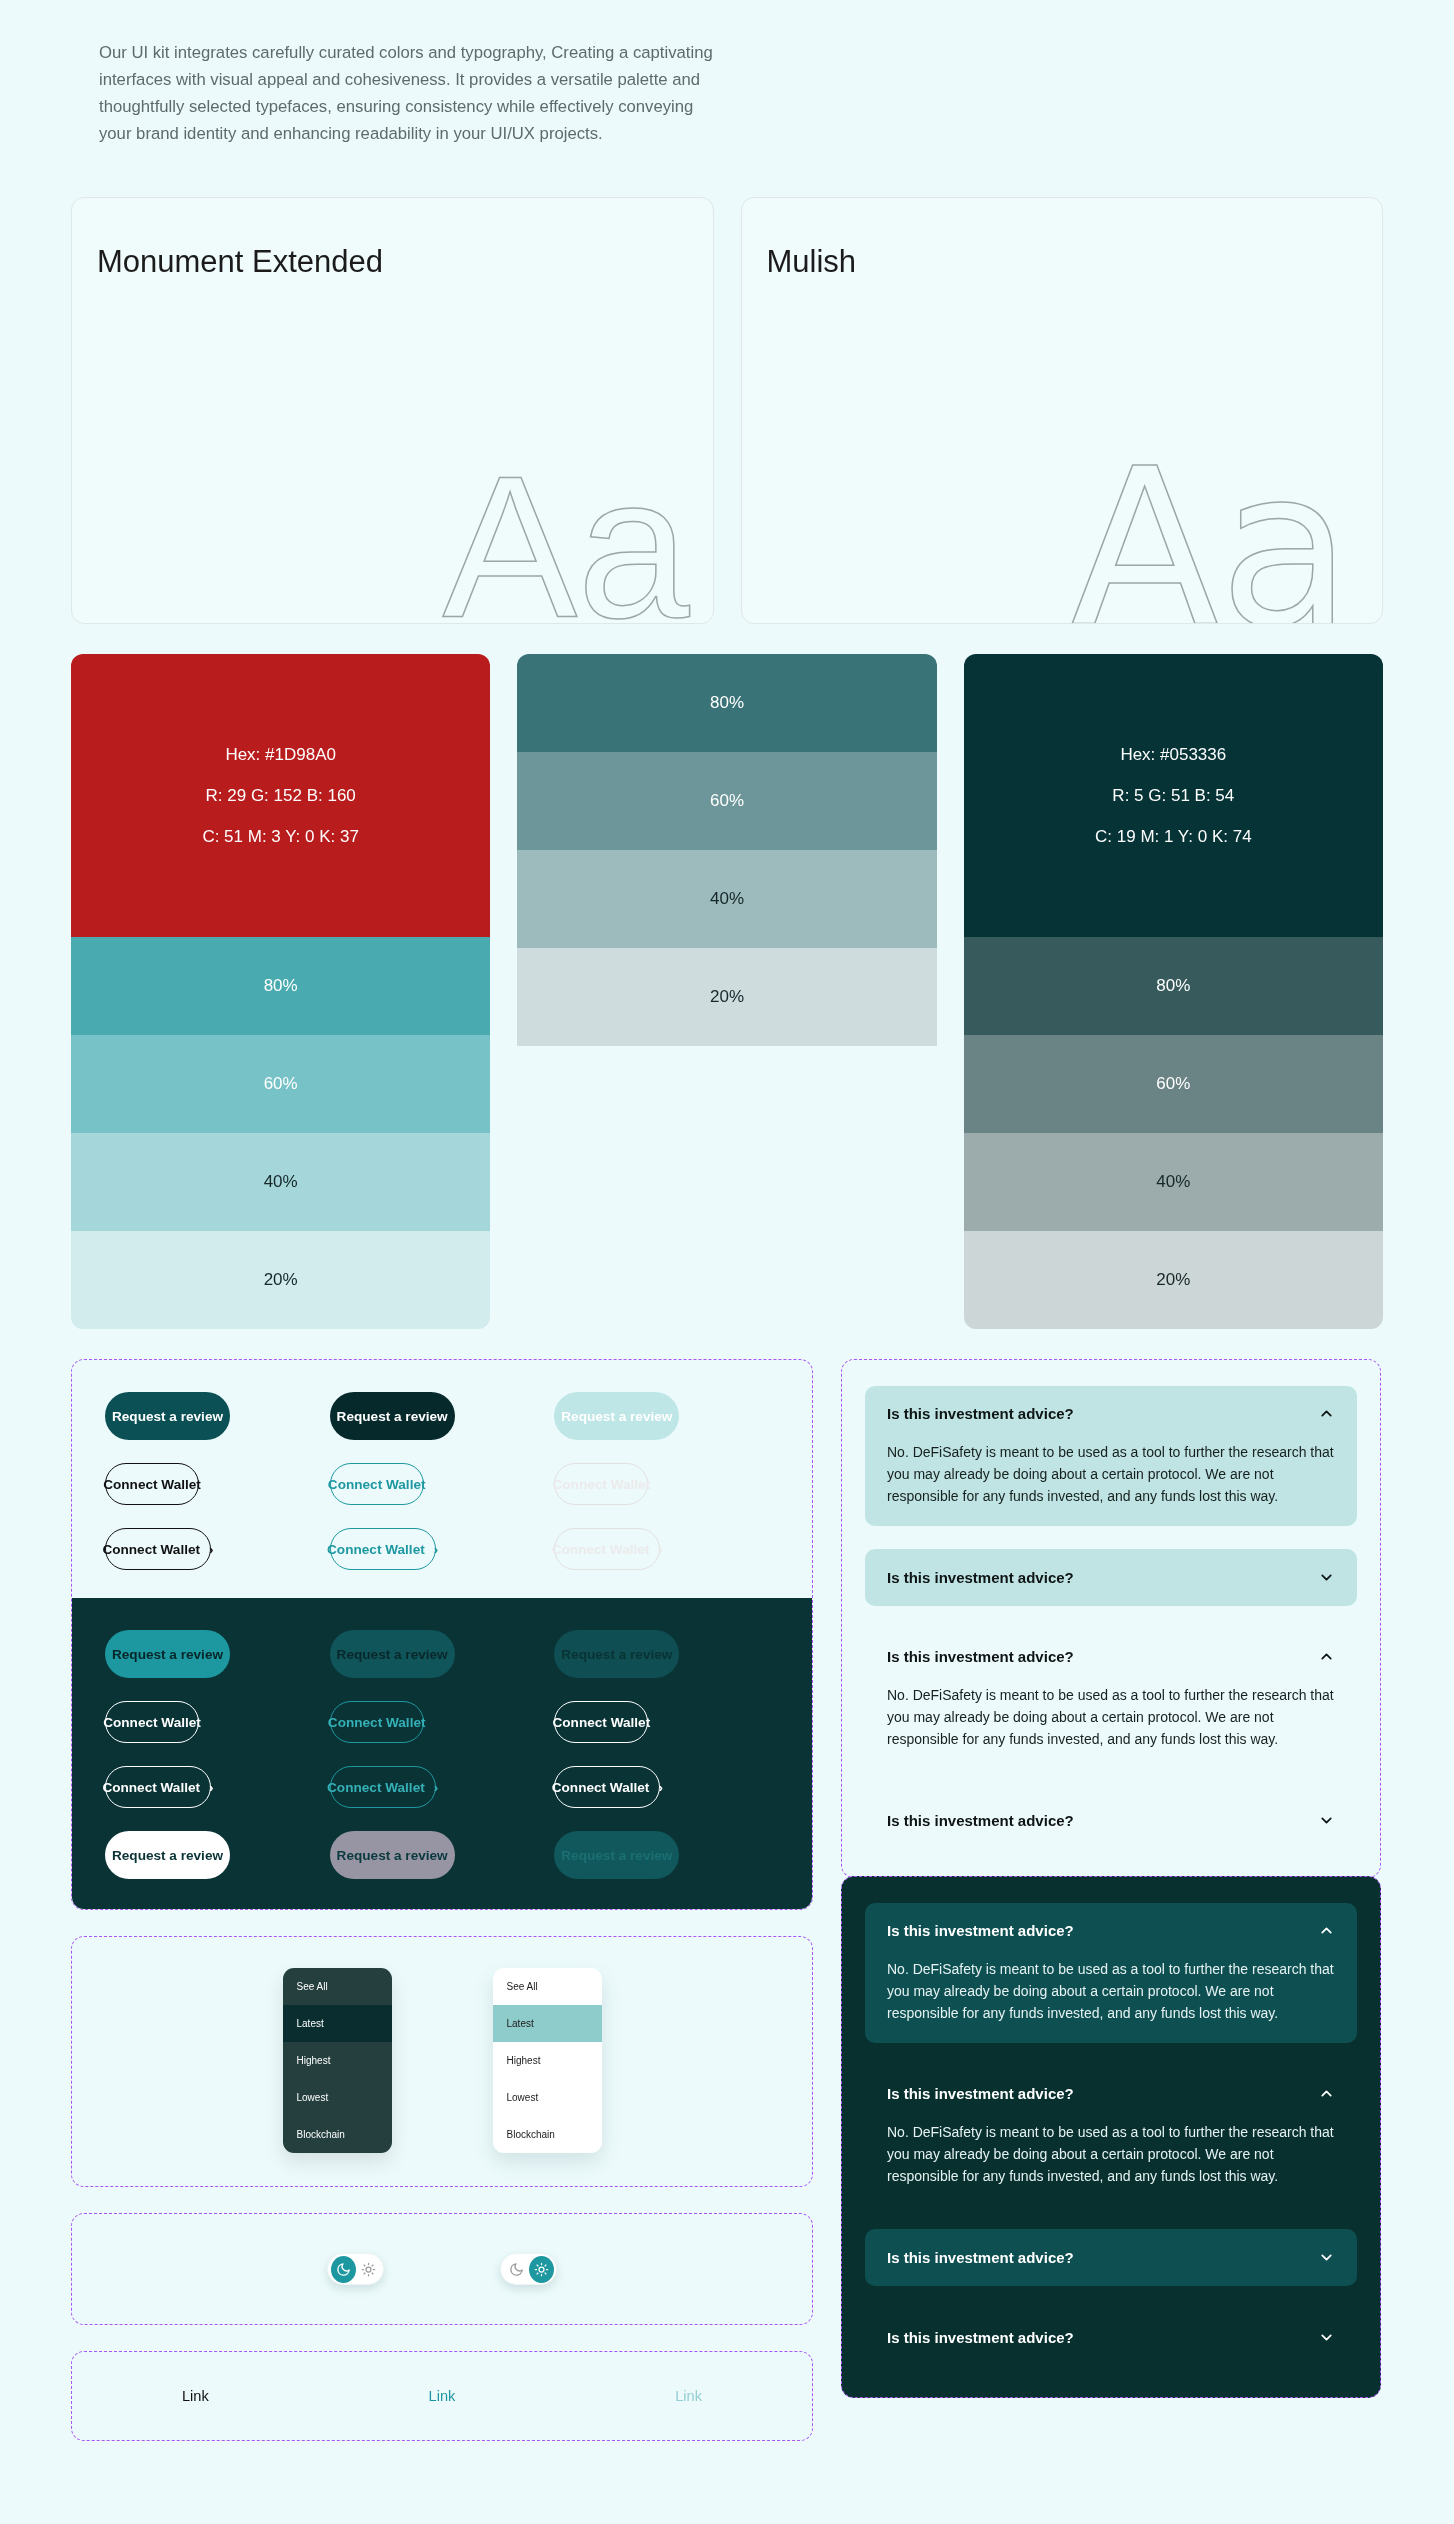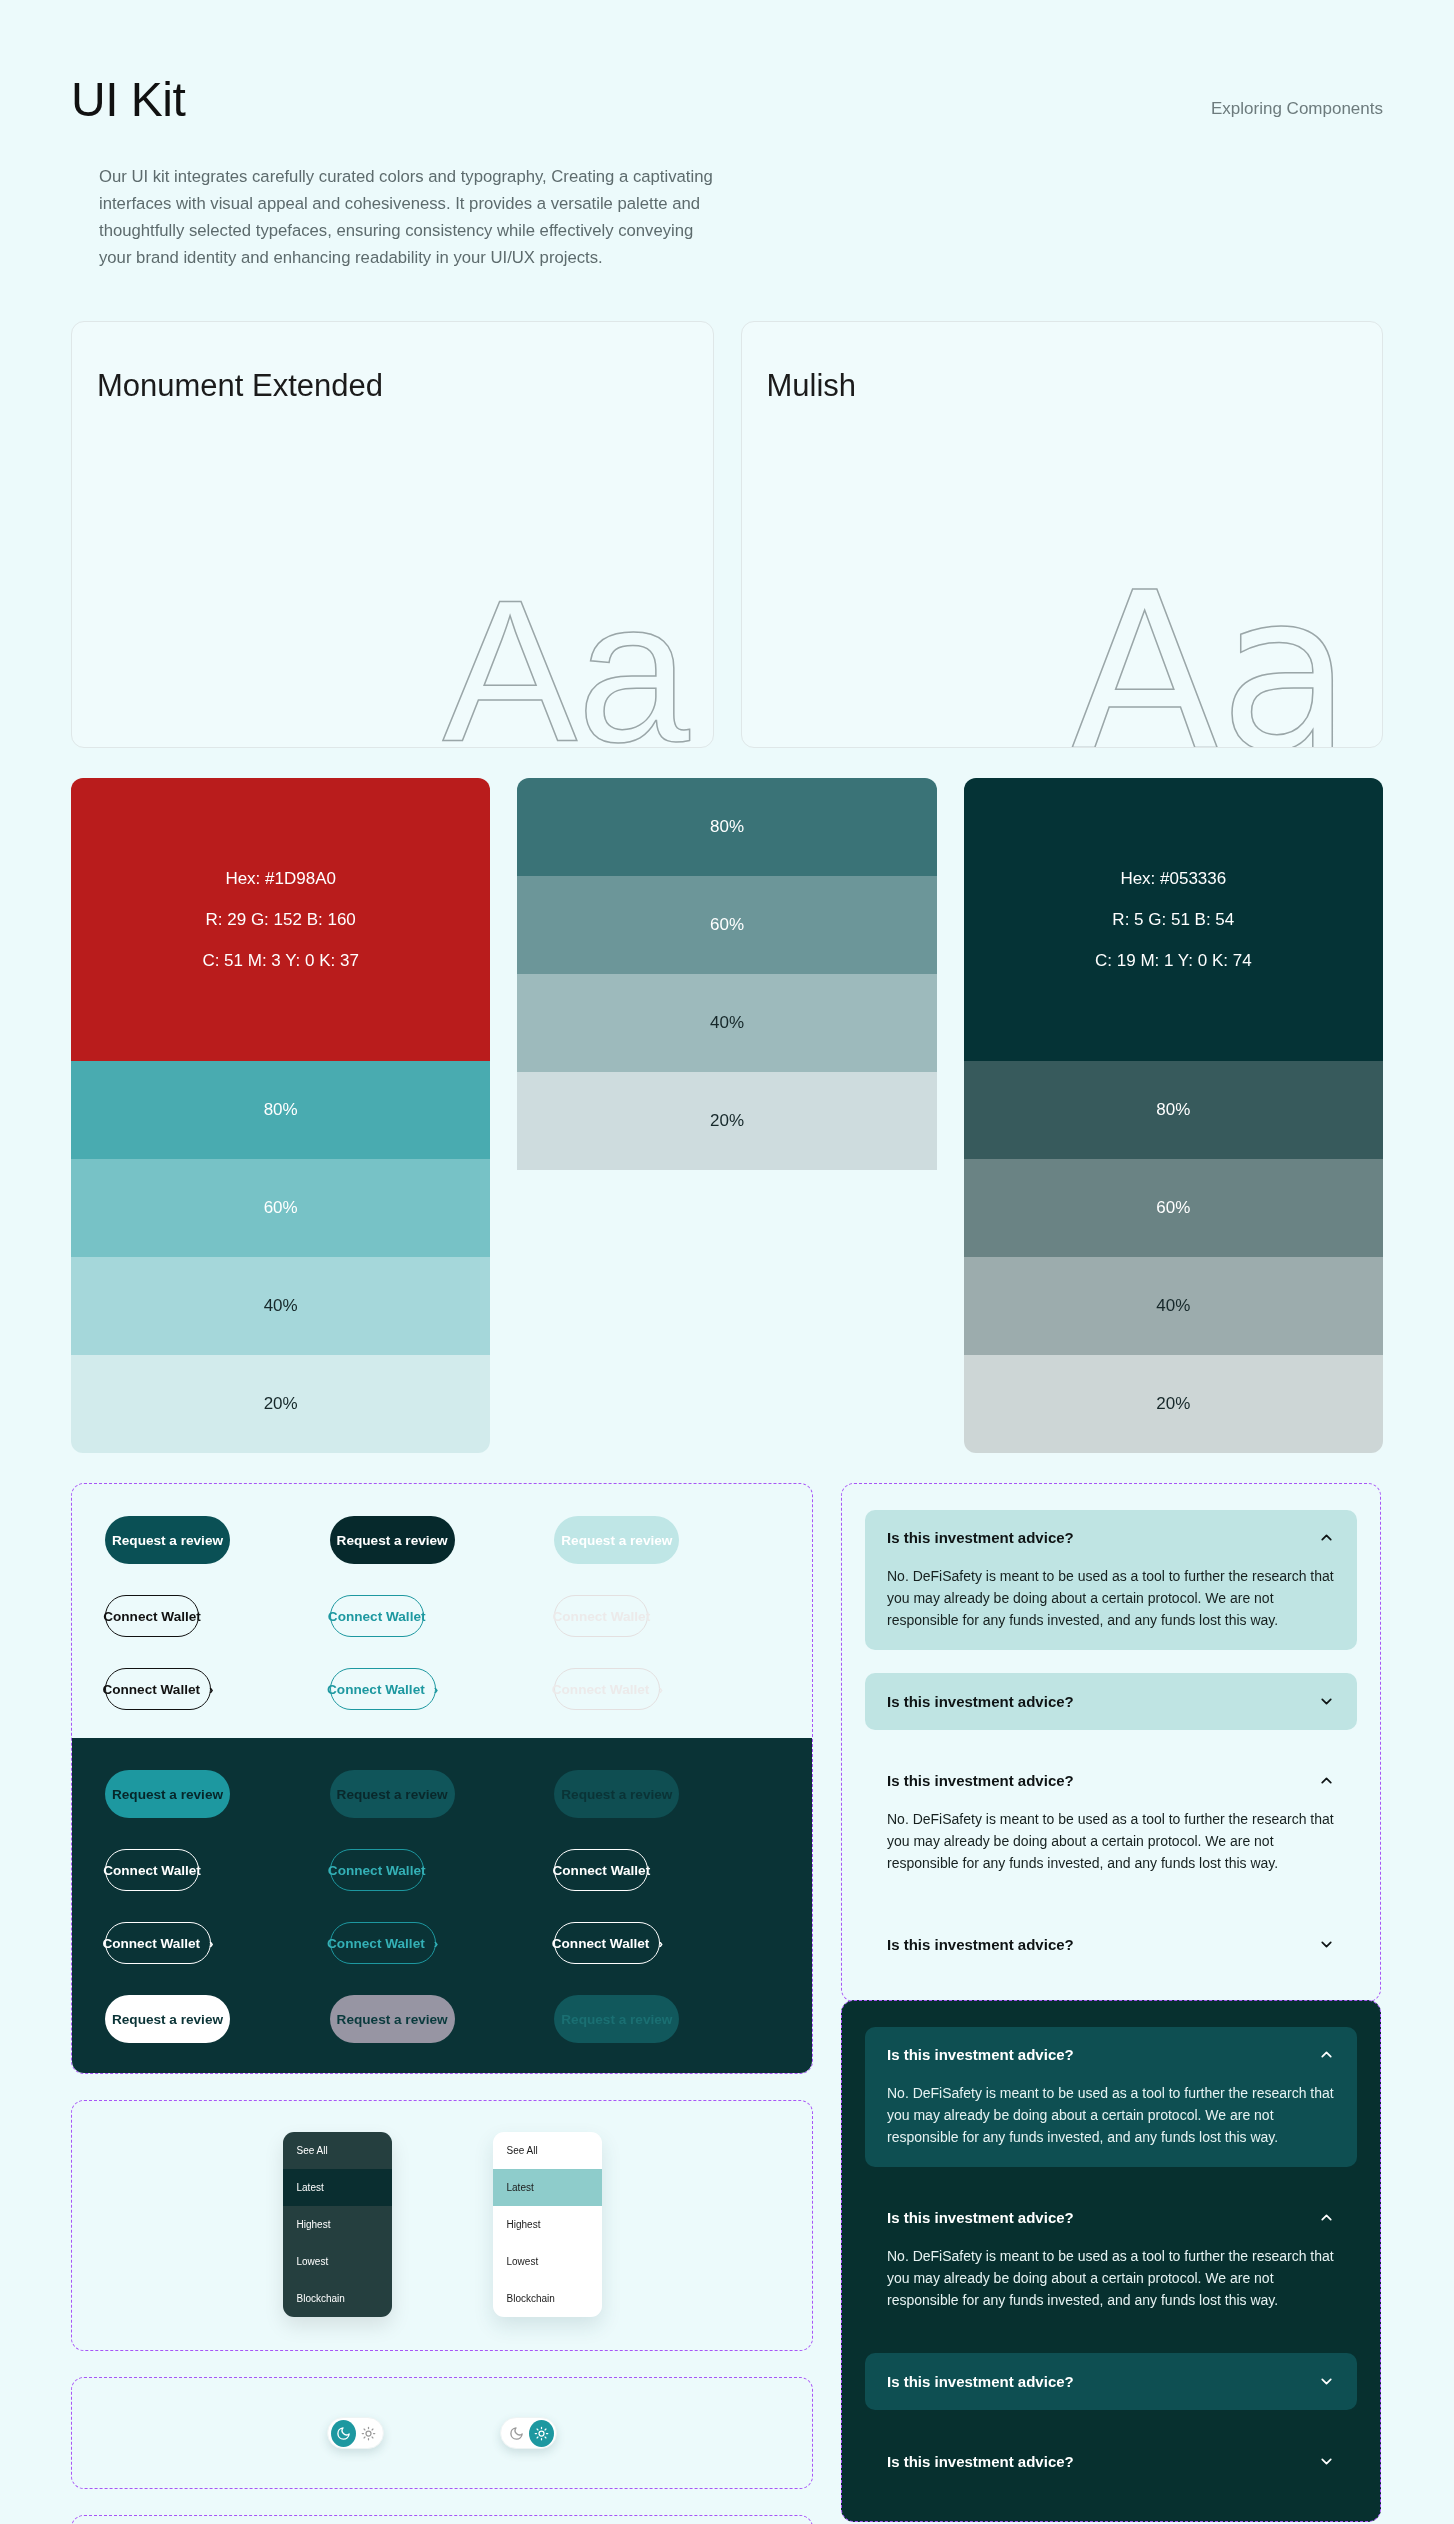--- a/index.html
+++ b/index.html
@@ -45,21 +45,21 @@
   .col-left { width: 742px; }
   .col-right { width: 540px; position: relative; }
 
   .dashed {
     border: 1.5px dashed #a855f7; border-radius: 13px;
   }
 
   
   .btn-panel-wrap { border: 1.5px dashed #a855f7; border-radius: 13px; overflow: hidden; }
   .btn-light { padding: 32px 33px 28px 33px; }
-  .btn-grid { display: grid; grid-template-columns: repeat(3, 1fr); row-gap: 31px; }
+  .btn-grid { display: grid; grid-template-columns: repeat(3, 1fr); row-gap: 23px; }
   .btn-grid .cell { display: flex; }
 
   .btn {
     font-size: 13.6px; font-weight: 700; border-radius: 504px; border: none;
     display: inline-flex; align-items: center; justify-content: center; gap: 9px;
     cursor: pointer; font-family: "Liberation Sans", sans-serif; white-space: nowrap;
   }
   .btn-solid { width: 125px; height: 48px; }
   .btn-outline { width: 94px; height: 42px; border: 1.5px solid; background: transparent; }
   .btn-outline-arrow { width: 106px; height: 42px; border: 1.5px solid; background: transparent; }
@@ -135,24 +135,20 @@
   .acc-teal { background: #0e4f52; }
   .acc-dark-plain { background: transparent; }
   .acc-dark .acc-q, .acc-teal .acc-q, .acc-dark-plain .acc-q { color: #ffffff; }
   .acc-dark .acc-a, .acc-teal .acc-a, .acc-dark-plain .acc-a { color: #e6f2f2; }
 </style>
 </head>
 <body>
 
 <div class="page">
 
-  <div class="header">
-    <div class="title">UI Kit</div>
-    <div class="subtitle-right">Exploring Components</div>
-  </div>
   <div class="intro">Our UI kit integrates carefully curated colors and typography, Creating a captivating interfaces with visual appeal and cohesiveness. It provides a versatile palette and thoughtfully selected typefaces, ensuring consistency while effectively conveying your brand identity and enhancing readability in your UI/UX projects.</div>
 
   <div class="type-row">
     <div class="type-card monument">
       <div class="tname">Monument Extended</div>
       <div class="aa">Aa</div>
     </div>
     <div class="type-card mulish">
       <div class="tname">Mulish</div>
       <div class="aa">Aa</div>

